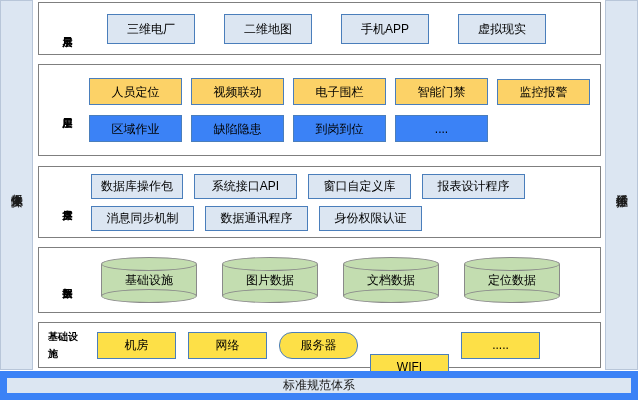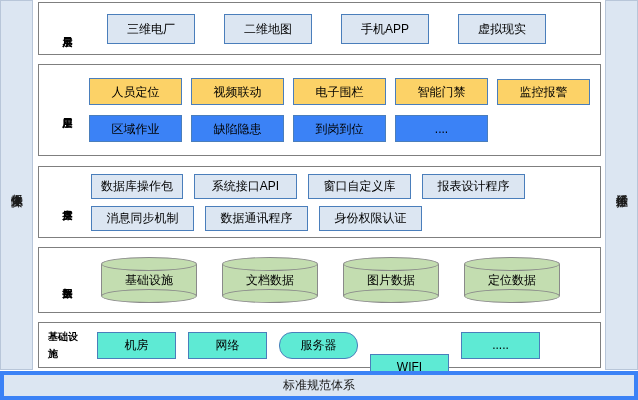--- a/index.html
+++ b/index.html
@@ -46,21 +46,21 @@
   }
 
   
   .bottom-bar {
     position: absolute;
     left: 0;
     top: 371px;
     width: 638px;
     height: 29px;
     background: #dce6f2;
-    border: 4px solid #3b82f6;
+    border: 7px solid #3b82f6;
     box-sizing: border-box;
     display: flex;
     align-items: center;
     justify-content: center;
     font-size: 12px;
     color: #1a1a1a;
   }
 
   
   .layer {
@@ -123,21 +123,21 @@
     color: #000000;
     text-align: center;
     white-space: nowrap;
     line-height: 1;
   }
   .node.blue {
     background: #dce6f2;
     border: 1.3px solid #4a7ebb;
   }
   .node.blue-light {
-    background: #5eead4;
+    background: #fde047;
     border: 1.3px solid #4a7ebb;
   }
   .node.orange {
     background: #fcd267;
     border: 1.3px solid #4a7ebb;
   }
   .node.green {
     background: #3b82f6;
     border: 1.3px solid #4a7ebb;
   }
@@ -272,27 +272,27 @@
         <div class="cylinder">
           <div class="cyl-body"></div>
           <div class="cyl-bottom"></div>
           <div class="cyl-top"></div>
           <div class="cyl-label">基础设施</div>
         </div>
         <div class="cylinder">
           <div class="cyl-body"></div>
           <div class="cyl-bottom"></div>
           <div class="cyl-top"></div>
-          <div class="cyl-label">文档数据</div>
+          <div class="cyl-label">图片数据</div>
         </div>
         <div class="cylinder">
           <div class="cyl-body"></div>
           <div class="cyl-bottom"></div>
           <div class="cyl-top"></div>
-          <div class="cyl-label">图片数据</div>
+          <div class="cyl-label">文档数据</div>
         </div>
         <div class="cylinder">
           <div class="cyl-body"></div>
           <div class="cyl-bottom"></div>
           <div class="cyl-top"></div>
           <div class="cyl-label">定位数据</div>
         </div>
       </div>
     </div>
   </div>

